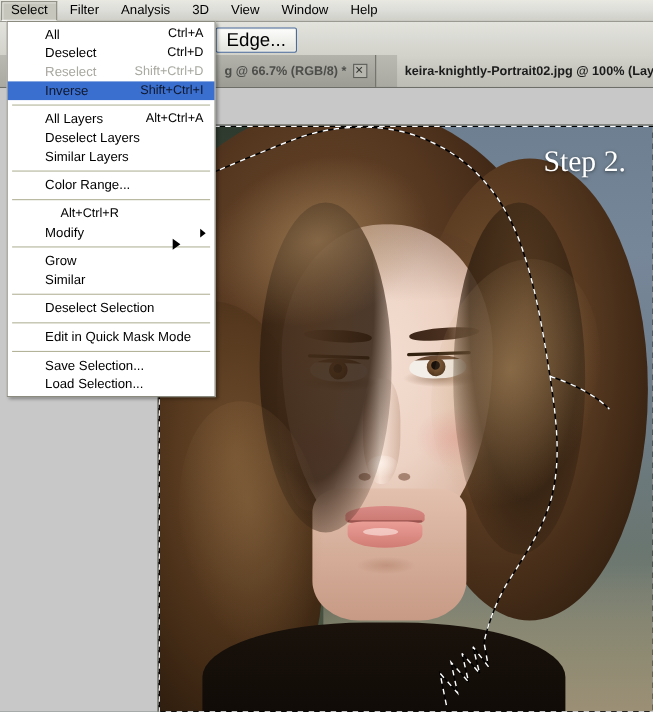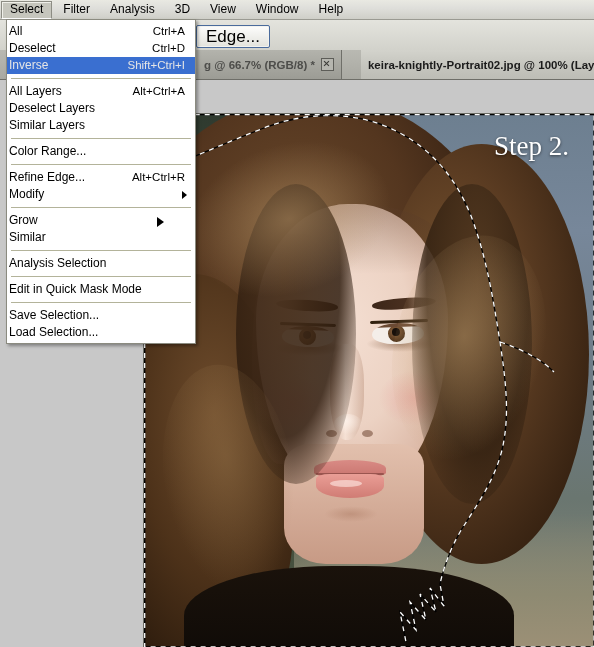--- a/index.html
+++ b/index.html
@@ -271,28 +271,28 @@
     background:#ffffff;
     border:1px solid #8b8b80;
     box-shadow:2px 2px 3px rgba(0,0,0,.35);
     z-index:60;
     padding:3px 0 2px 0;
     font-size:12px;
   }
   .mi{
     position:relative;display:flex;align-items:center;
     height:17px;line-height:17px;
-    padding:0 10px 0 2px;
+    padding:0 10px 0 34px;
     color:#000;white-space:nowrap;
   }
   .mi .label{flex:1;}
   .mi .accel{color:#000;font-size:11.5px;padding-left:14px;}
   .mi.disabled .label,.mi.disabled .accel{color:#a8a8a0;}
   .mi.sel{background:#3a6fd0;}
-  .mi.sel .label,.mi.sel .accel{color:#e5e5e5;}
+  .mi.sel .label,.mi.sel .accel{color:#0f172a;}
   .mi .arrow{
     position:absolute;right:8px;top:5px;
     width:0;height:0;
     border-top:4px solid transparent;
     border-bottom:4px solid transparent;
     border-left:5px solid #000;
   }
   .msep{height:1px;margin:4px 4px 4px 4px;background:#b3b39a;}
 
   
@@ -418,20 +418,24 @@
 
 <div id="select-menu">
     <div class="mi">
       <span class="label">All</span>
       <span class="accel">Ctrl+A</span>
     </div>
     <div class="mi">
       <span class="label">Deselect</span>
       <span class="accel">Ctrl+D</span>
     </div>
+    <div class="mi disabled">
+      <span class="label">Reselect</span>
+      <span class="accel">Shift+Ctrl+D</span>
+    </div>
     <div class="mi sel">
       <span class="label">Inverse</span>
       <span class="accel">Shift+Ctrl+I</span>
     </div>
     <div class="msep"></div>
     <div class="mi">
       <span class="label">All Layers</span>
       <span class="accel">Alt+Ctrl+A</span>
     </div>
     <div class="mi">
@@ -439,37 +443,36 @@
     </div>
     <div class="mi">
       <span class="label">Similar Layers</span>
     </div>
     <div class="msep"></div>
     <div class="mi">
       <span class="label">Color Range...</span>
     </div>
     <div class="msep"></div>
     <div class="mi">
-      <span class="label">Refine Edge...</span>
       <span class="accel">Alt+Ctrl+R</span>
     </div>
     <div class="mi">
       <span class="label">Modify</span>
       <span class="arrow"></span>
     </div>
     <div class="msep"></div>
     <div class="mi">
       <span class="label">Grow</span>
     </div>
     <div class="mi">
       <span class="label">Similar</span>
     </div>
     <div class="msep"></div>
     <div class="mi">
-      <span class="label">Analysis Selection</span>
+      <span class="label">Deselect Selection</span>
     </div>
     <div class="msep"></div>
     <div class="mi">
       <span class="label">Edit in Quick Mask Mode</span>
     </div>
     <div class="msep"></div>
     <div class="mi">
       <span class="label">Save Selection...</span>
     </div>
     <div class="mi">

